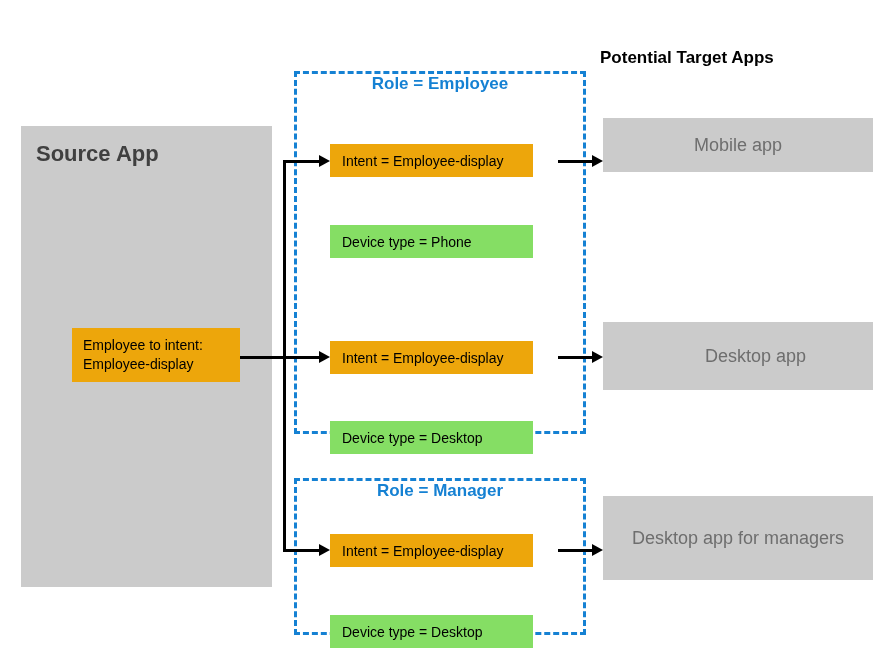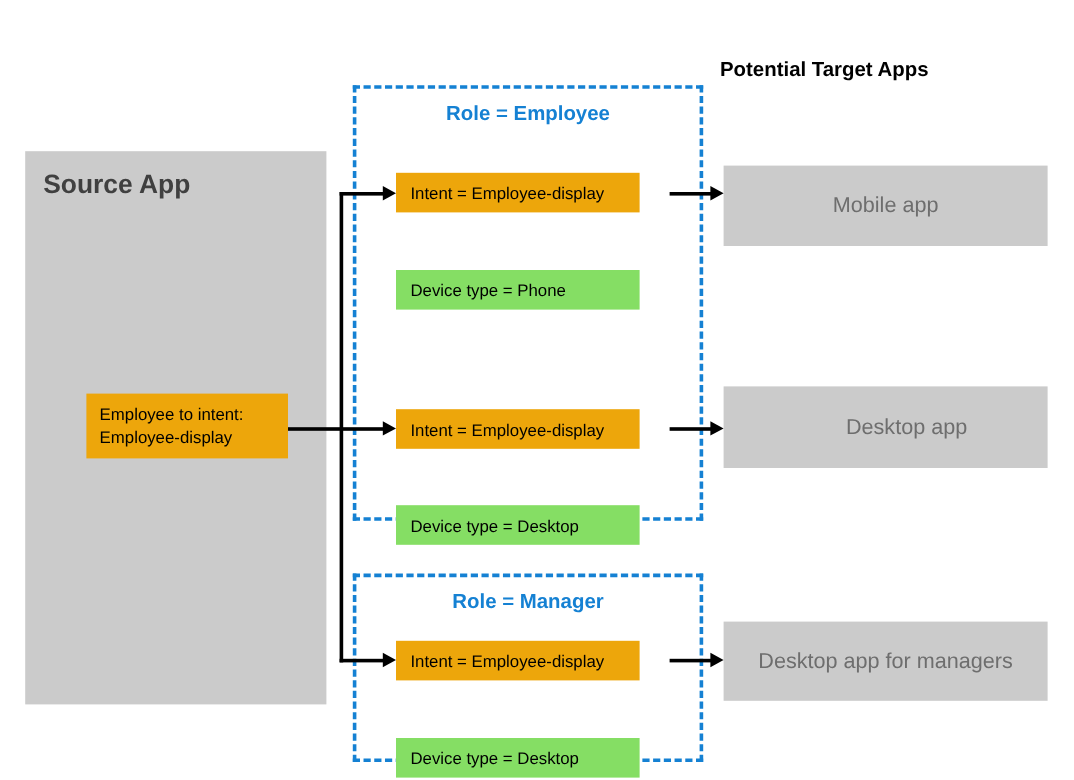--- a/index.html
+++ b/index.html
@@ -40,21 +40,21 @@
     font-size: 14px; color: #000000; line-height: 1.35;
   }
 
   .group {
     border: 3px dashed #1581d3;
     background: transparent;
   }
   .group-employee { left: 294px; top: 71px; width: 292px; height: 363px; }
   .group-manager  { left: 294px; top: 478px; width: 292px; height: 157px; }
   .group-title {
-    width: 100%; text-align: center; margin-top: 11px;
+    width: 100%; text-align: center; margin-top: 0;
     font-size: 17px; font-weight: bold; color: #1581d3;
   }
 
   .chip {
     left: 330px; width: 203px; height: 33px;
     display: flex; align-items: center;
     padding-left: 12px;
     font-size: 14px; color: #000000;
   }
   .chip-intent { background: #eda60b; }
@@ -101,27 +101,27 @@
 
   <div class="abs chip chip-intent" style="top:144px;">Intent = Employee-display</div>
   <div class="abs chip chip-device" style="top:185px;">Device type = Phone</div>
 
   <div class="abs chip chip-intent" style="top:341px;">Intent = Employee-display</div>
   <div class="abs chip chip-device" style="top:381px;">Device type = Desktop</div>
 
   <div class="abs chip chip-intent" style="top:534px;">Intent = Employee-display</div>
   <div class="abs chip chip-device" style="top:575px;">Device type = Desktop</div>
 
-  <div class="abs target-box" style="top:138px; height:67px;">
+  <div class="abs target-box" style="top:118px; height:54px;">
     <span>Mobile app</span>
   </div>
   <div class="abs target-box" style="top:322px; height:68px;padding-left:35px;">
     <span>Desktop app</span>
   </div>
-  <div class="abs target-box" style="top:518px; height:66px;">
+  <div class="abs target-box" style="top:496px; height:84px;">
     <span>Desktop app for managers</span>
   </div>
 
   <div class="abs vline" style="left:283px; top:160px; height:392px;"></div>
 
   <div class="abs hline" style="left:283px; top:160px; width:37px;"></div>
   <div class="abs arrowhead" style="left:319px; top:155px;"></div>
 
   <div class="abs hline" style="left:240px; top:356px; width:80px;"></div>
   <div class="abs arrowhead" style="left:319px; top:351px;"></div>

